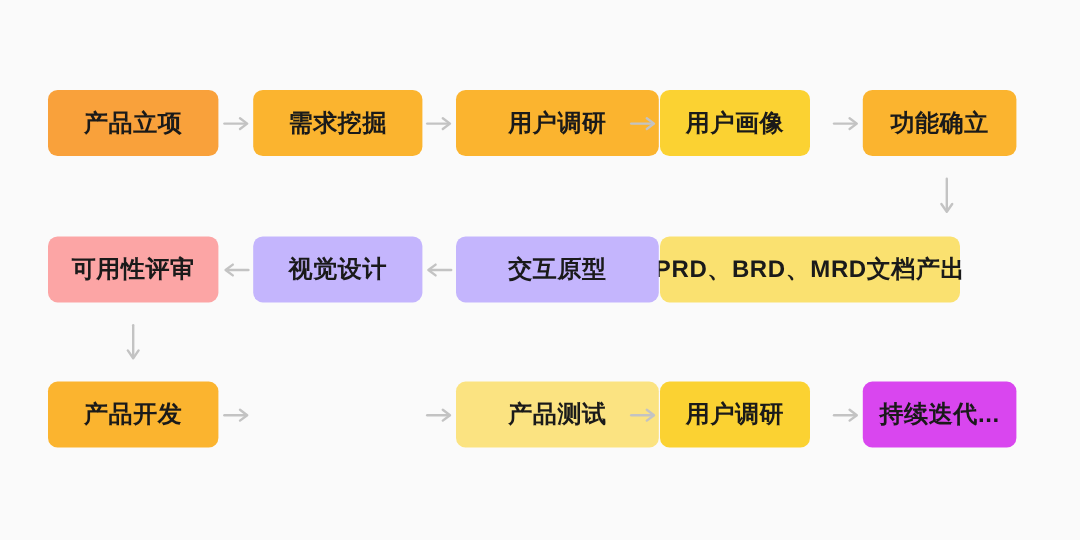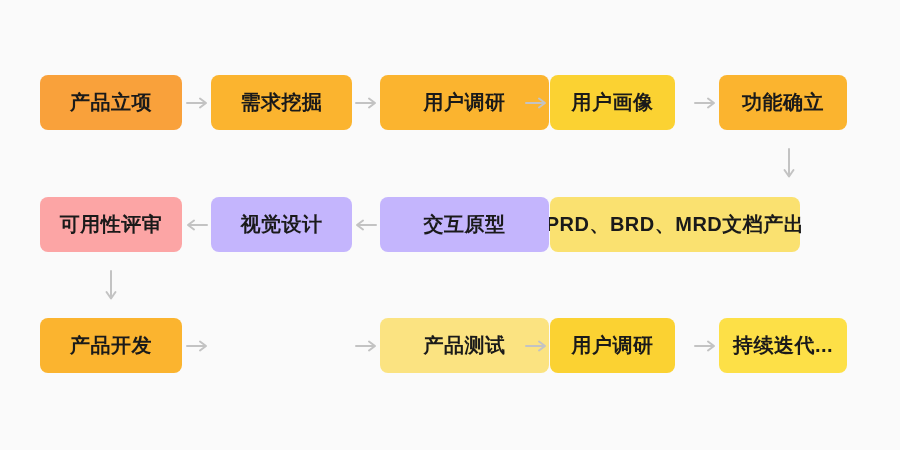--- a/index.html
+++ b/index.html
@@ -117,15 +117,15 @@
   <div class="node c3 r3" style="background-color: rgb(251, 227, 129);">产品测试</div>
   <svg class="arrow" style="left:524px; top:338px;" width="24" height="16" viewBox="0 0 24 16">
       <path d="M2 8 H20"></path>
       <path d="M15 3.5 L21 8 L15 12.5"></path>
     </svg>
   <div class="node c4 r3" style="background-color: rgb(251, 210, 50);">用户调研</div>
   <svg class="arrow" style="left:693px; top:338px;" width="24" height="16" viewBox="0 0 24 16">
       <path d="M2 8 H20"></path>
       <path d="M15 3.5 L21 8 L15 12.5"></path>
     </svg>
-  <div class="node c5 r3" style="background-color: #fde047;">持续迭代...</div>
+  <div class="node c5 r3" style="background-color: #d946ef;">持续迭代...</div>
 
 </div>
 
 </body></html>

